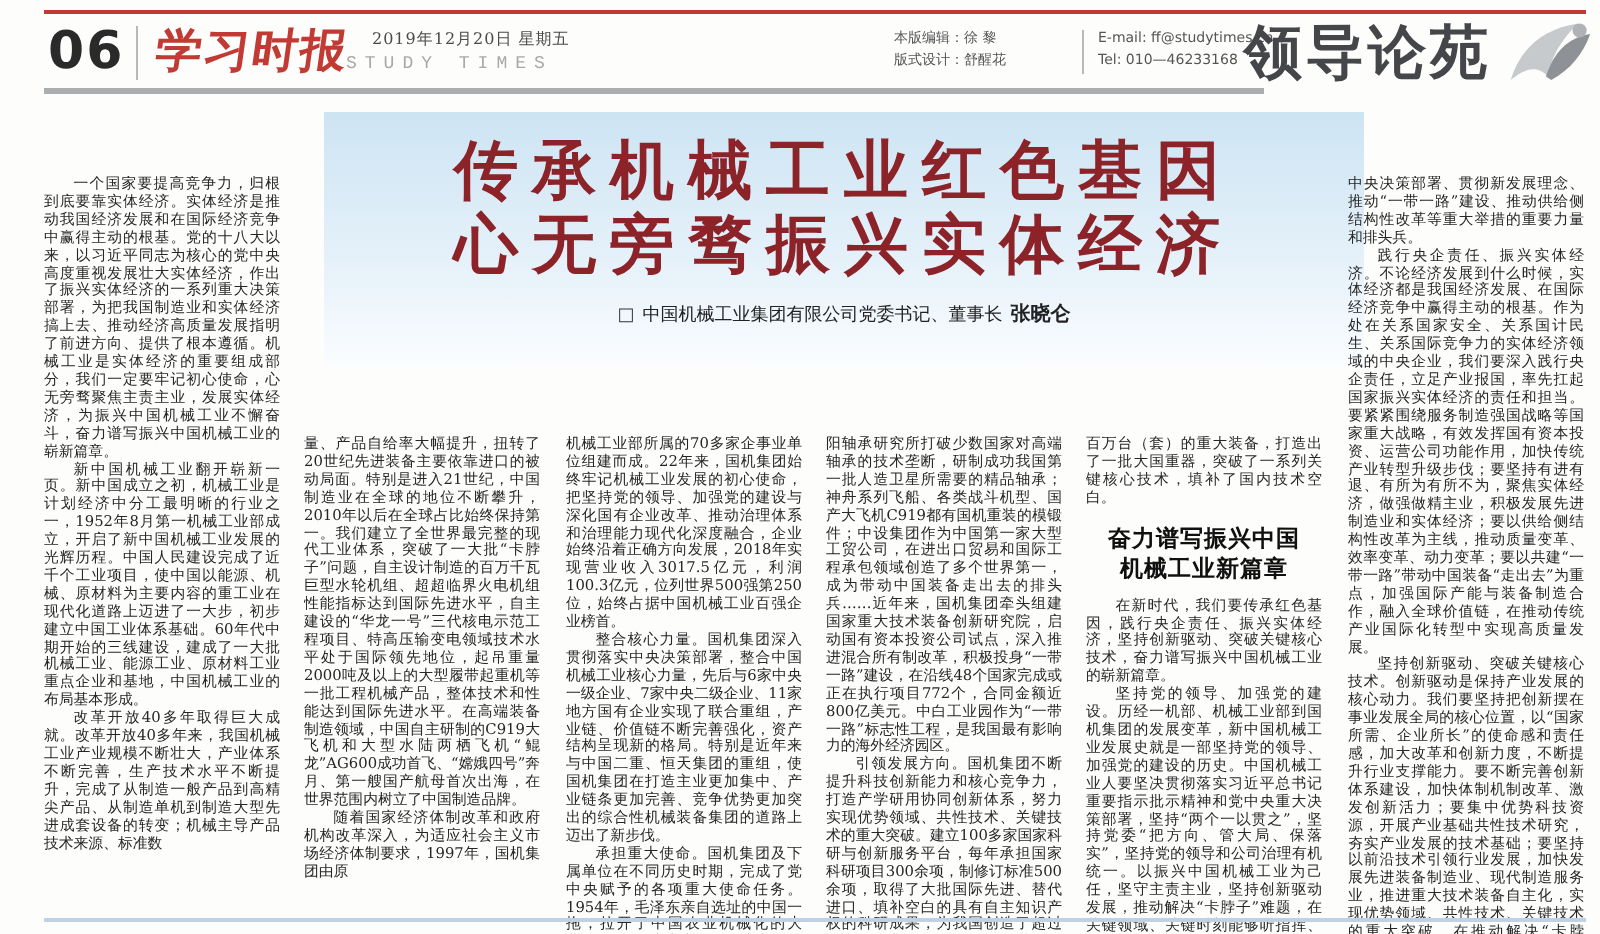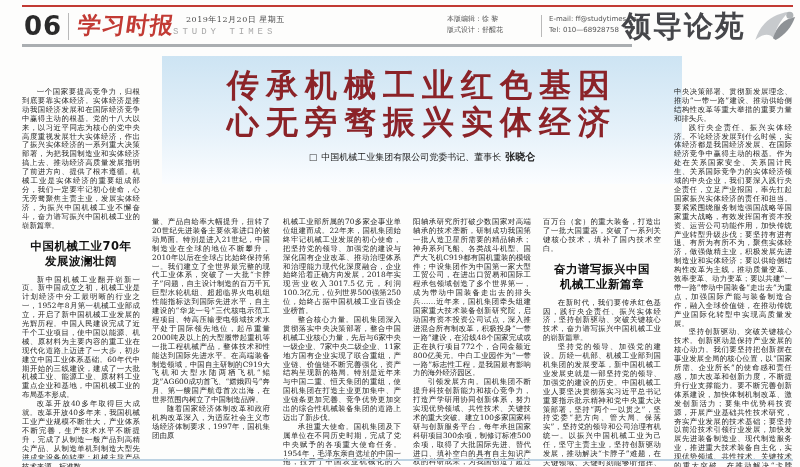--- a/index.html
+++ b/index.html
@@ -60,44 +60,40 @@
   <div class="masthead">学习时报</div>
   <div class="date">2019年12月20日 星期五</div>
   <div class="masthead-en">STUDY TIMES</div>
   <div class="staff">
     <div>本版编辑：徐 黎</div>
     <div>版式设计：舒醒花</div>
   </div>
   <div class="vdiv v2"></div>
   <div class="contact">
     <div>E-mail: ff@studytimes.cn</div>
-    <div>Tel: 010—68928758</div>
+    <div>Tel: 010—46233168</div>
   </div>
   <div class="rule-gray"></div>
   <div class="section-title">领导论苑</div>
   <svg class="logo" viewBox="0 0 52 40" aria-hidden="true">
     <path d="M6 37 C12 18 25 8 44 5 C34 15 29 24 27 35 C21 28 13 31 6 37 Z" fill="#c7cacd"></path>
     <path d="M26 35 C30 22 38 13 51 11 C47 22 40 31 29 37 Z" fill="#8e9296"></path>
     <circle cx="45" cy="9" r="4" fill="#afb3b6"></circle>
   </svg>
 
   <div class="headline-box">
     <div class="h-line">传承机械工业红色基因</div>
     <div class="h-line">心无旁骛振兴实体经济</div>
     <div class="byline">
       <span class="marker">□</span><span>中国机械工业集团有限公司党委书记、董事长</span><span class="author">张晓仑</span>
     </div>
   </div>
 
   <div class="col c1 bodytext">
     <p>一个国家要提高竞争力，归根到底要靠实体经济。实体经济是推动我国经济发展和在国际经济竞争中赢得主动的根基。党的十八大以来，以习近平同志为核心的党中央高度重视发展壮大实体经济，作出了振兴实体经济的一系列重大决策部署，为把我国制造业和实体经济搞上去、推动经济高质量发展指明了前进方向、提供了根本遵循。机械工业是实体经济的重要组成部分，我们一定要牢记初心使命，心无旁骛聚焦主责主业，发展实体经济，为振兴中国机械工业不懈奋斗，奋力谱写振兴中国机械工业的崭新篇章。</p>
-    <div class="sec-h">
-      <span>中国机械工业70年</span>
-      <span>发展波澜壮阔</span>
-    </div>
     <p>新中国机械工业翻开崭新一页。新中国成立之初，机械工业是计划经济中分工最明晰的行业之一，1952年8月第一机械工业部成立，开启了新中国机械工业发展的光辉历程。中国人民建设完成了近千个工业项目，使中国以能源、机械、原材料为主要内容的重工业在现代化道路上迈进了一大步，初步建立中国工业体系基础。60年代中期开始的三线建设，建成了一大批机械工业、能源工业、原材料工业重点企业和基地，中国机械工业的布局基本形成。</p>
     <p>改革开放40多年取得巨大成就。改革开放40多年来，我国机械工业产业规模不断壮大，产业体系不断完善，生产技术水平不断提升，完成了从制造一般产品到高精尖产品、从制造单机到制造大型先进成套设备的转变；机械主导产品技术来源、标准数</p>
   </div>
 
   <div class="col c2 bodytext">
     <p class="cont">量、产品自给率大幅提升，扭转了20世纪先进装备主要依靠进口的被动局面。特别是进入21世纪，中国制造业在全球的地位不断攀升，2010年以后在全球占比始终保持第一。我们建立了全世界最完整的现代工业体系，突破了一大批“卡脖子”问题，自主设计制造的百万千瓦巨型水轮机组、超超临界火电机组性能指标达到国际先进水平，自主建设的“华龙一号”三代核电示范工程项目、特高压输变电领域技术水平处于国际领先地位，起吊重量2000吨及以上的大型履带起重机等一批工程机械产品，整体技术和性能达到国际先进水平。在高端装备制造领域，中国自主研制的C919大飞机和大型水陆两栖飞机“鲲龙”AG600成功首飞、“嫦娥四号”奔月、第一艘国产航母首次出海，在世界范围内树立了中国制造品牌。</p>
     <p>随着国家经济体制改革和政府机构改革深入，为适应社会主义市场经济体制要求，1997年，国机集团由原</p>
   </div>
 
   <div class="col c3 bodytext">

